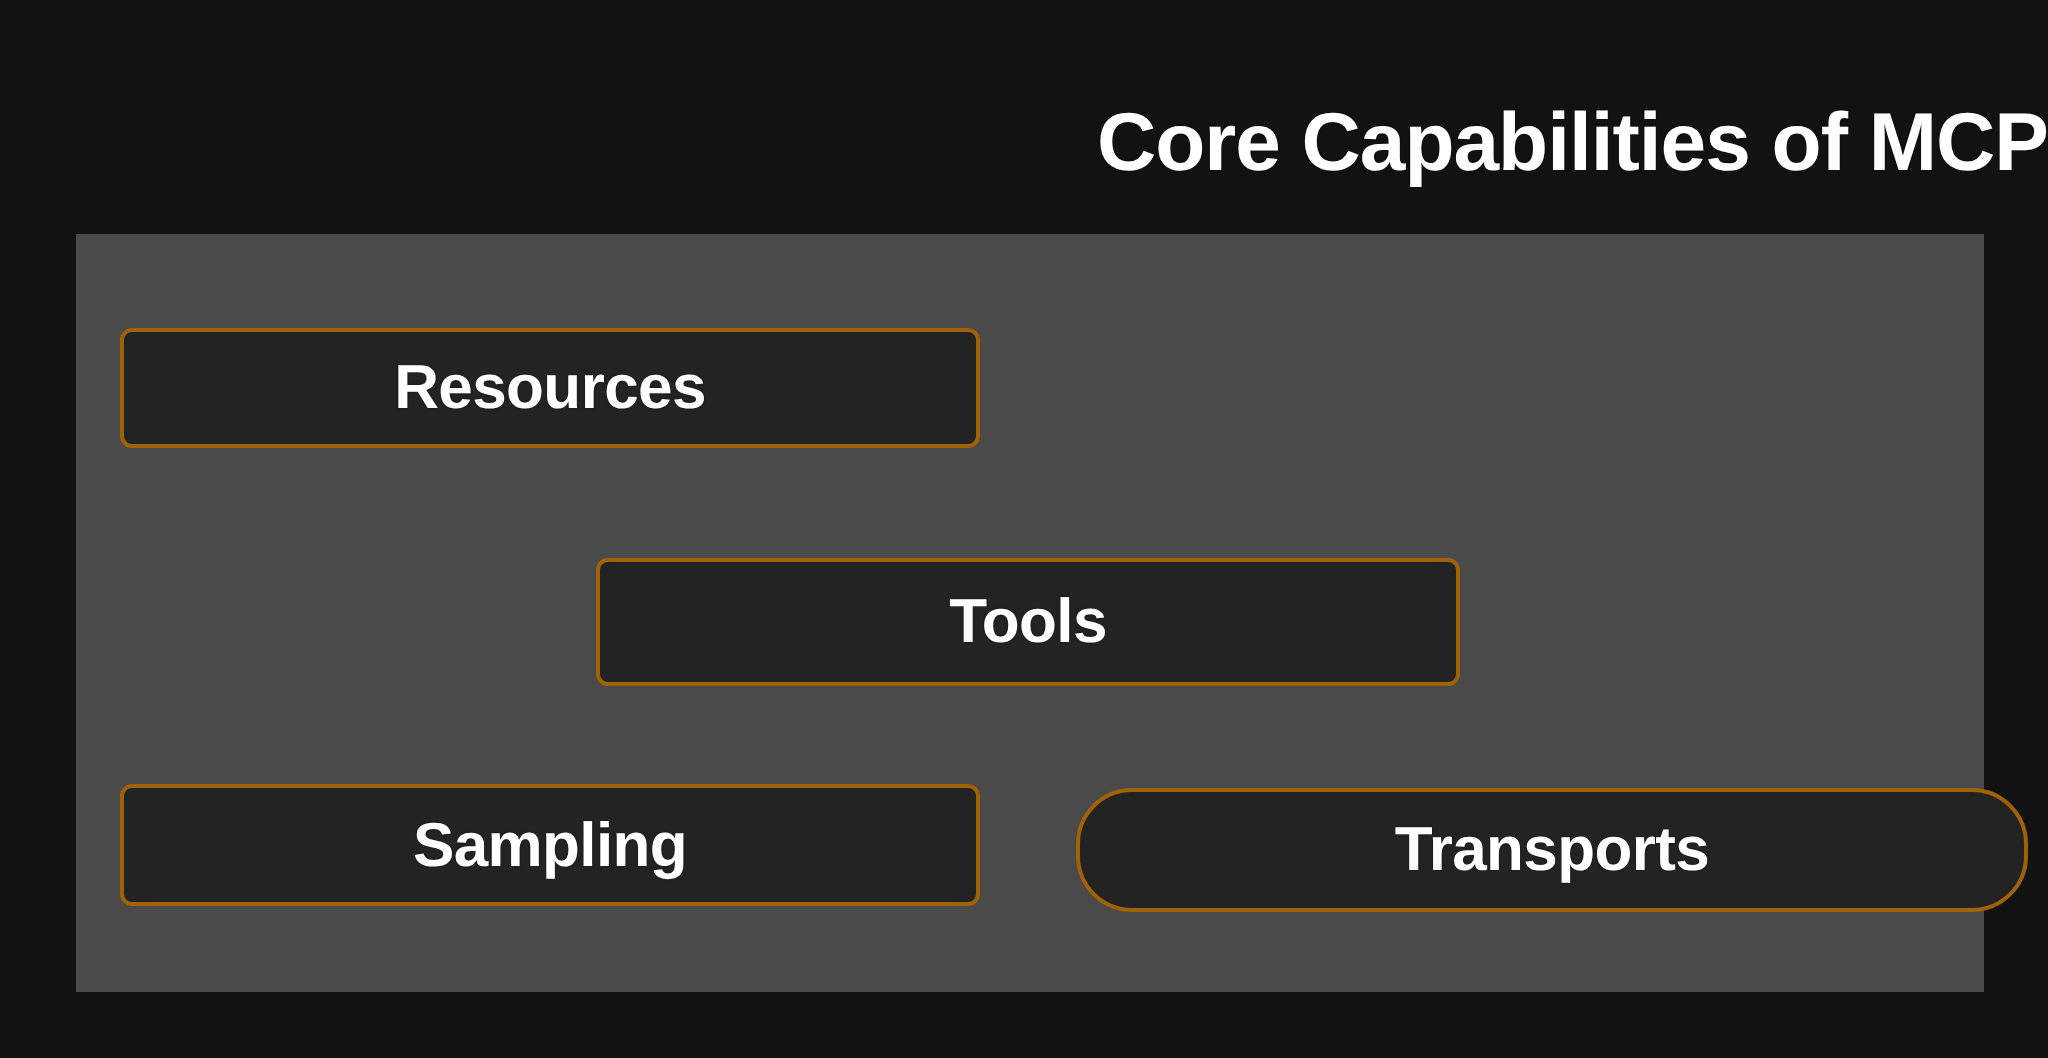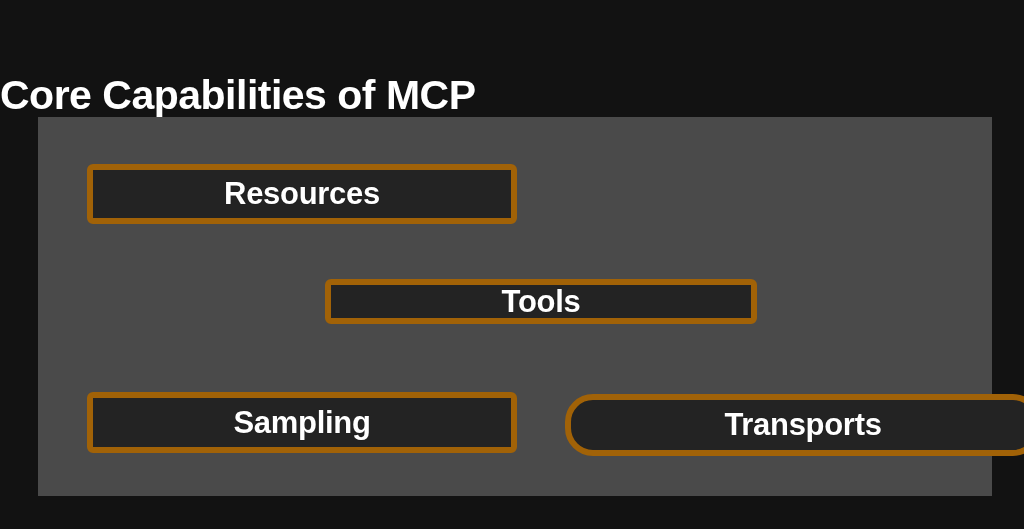--- a/index.html
+++ b/index.html
@@ -18,23 +18,23 @@
 
   #page-root {
     position: absolute;
     inset: 0;
   }
 
   
   .page-title {
     position: absolute;
     left: 0;
-    top: 44px;
+    top: 20px;
     width: 1024px;
-    text-align: left;
+    text-align: right;
     color: #ffffff;
     font-family: "Liberation Sans", sans-serif;
     font-size: 41px;
     font-weight: 700;
     letter-spacing: -0.5px;
     line-height: 48px;
     white-space: nowrap;
     text-shadow: 0 0 1px rgba(0,0,0,0.55);
   }
 
@@ -46,43 +46,42 @@
     width: 954px;
     height: 379px;
     background: #4a4a4a;
   }
 
   
   .capability-box {
     position: absolute;
     box-sizing: border-box;
     background: #232323;
-    border: 6px solid #a16207;
+    border: 2px solid #a16207;
     border-radius: 6px;
     display: flex;
     align-items: center;
     justify-content: center;
     text-align: center;
-    margin-left: 27px;
   }
   .capability-label {
     color: #ffffff;
     font-family: "Liberation Sans", sans-serif;
     font-size: 31px;
     font-weight: 700;
     letter-spacing: -0.3px;
     line-height: 34px;
     white-space: nowrap;
     text-shadow: 0 0 1px rgba(0,0,0,0.6);
   }
 
   
   .box-resources  { left: 22px;  top: 47px;  width: 430px; height: 60px; }
   .box-prompts    { left: 500px; top: 47px;  width: 432px; height: 60px; }
-  .box-tools      { left: 260px; top: 162px; width: 432px; height: 45px; }
+  .box-tools      { left: 260px; top: 162px; width: 432px; height: 64px; }
   .box-sampling   { left: 22px;  top: 275px; width: 430px; height: 61px; justify-content: center; }
   .box-transports { left: 500px; top: 277px; width: 476px; height: 62px; border-radius: 28px; }
 </style>
 </head>
 <body>
 
 <div id="page-root">
 
   <h1 class="page-title">Core Capabilities of MCP</h1>
 

